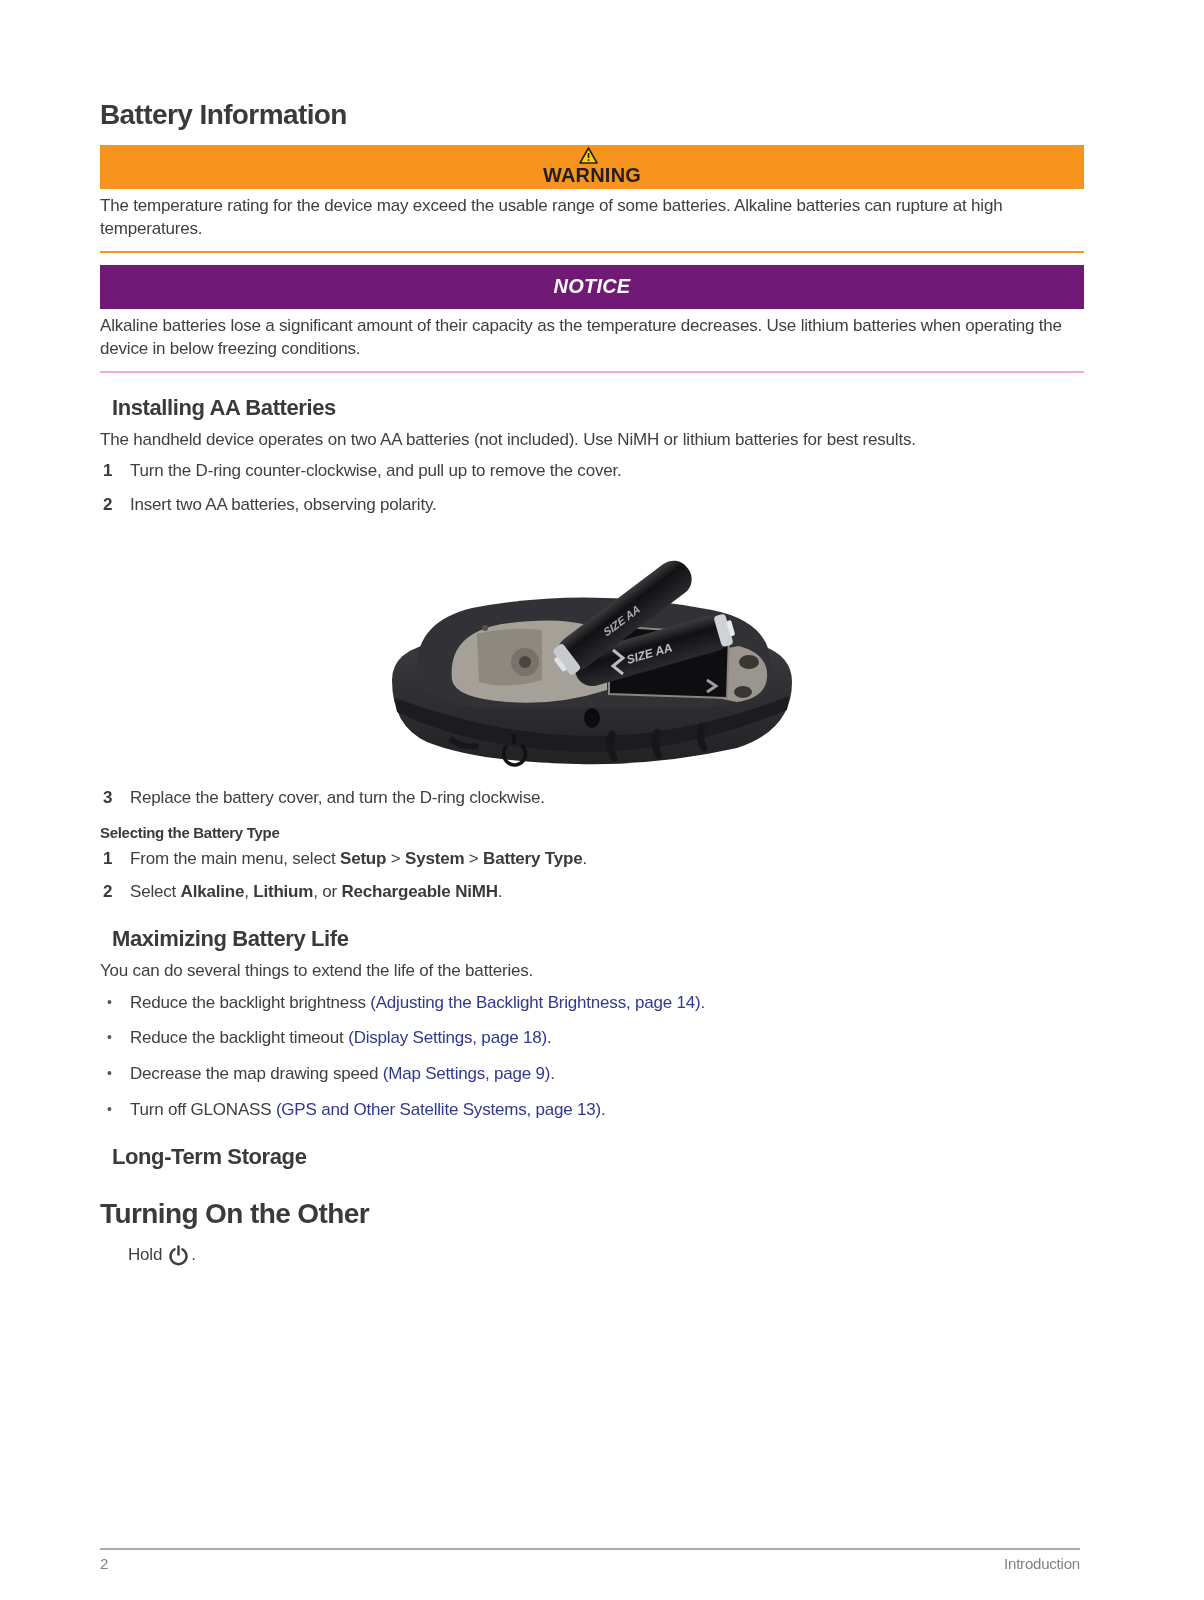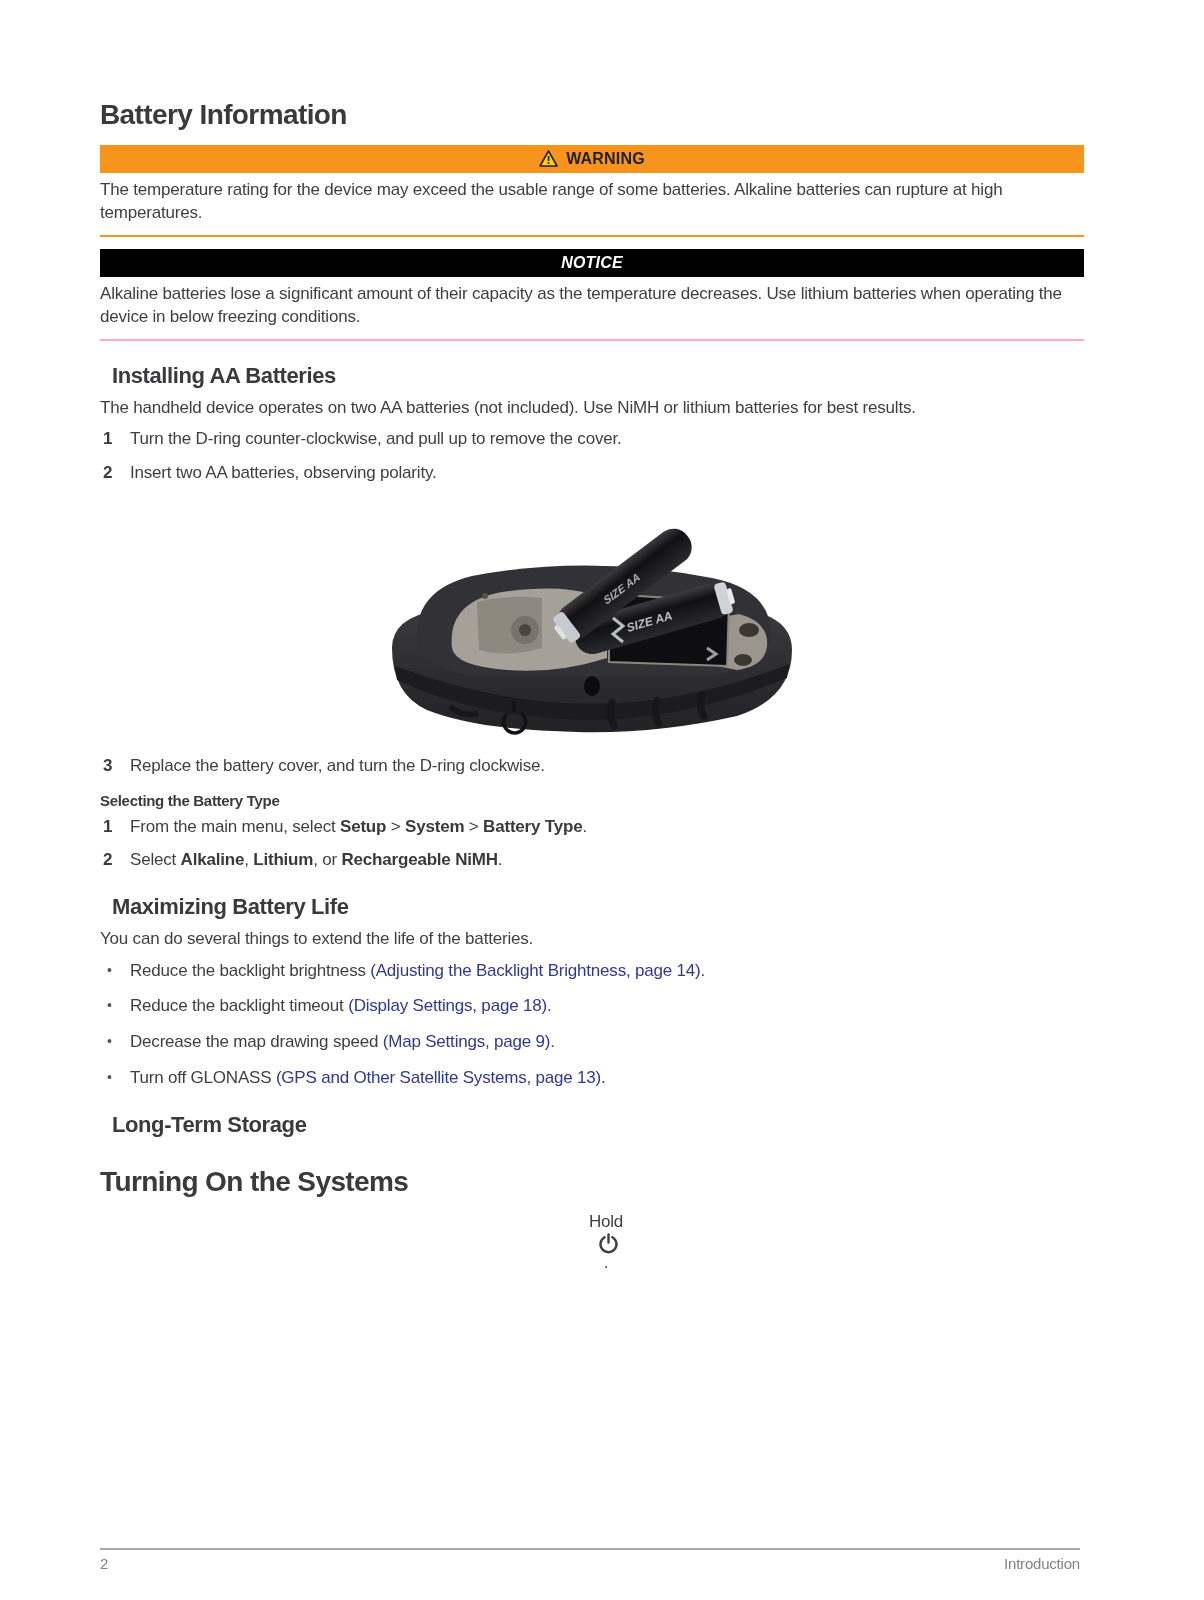--- a/index.html
+++ b/index.html
@@ -28,26 +28,26 @@
   h4.doc-h4 {
     font-size: 15px; font-weight: bold; color: #3a3a3c;
     letter-spacing: -0.3px; margin: 14px 0 6px 0; line-height: 1.15;
   }
   p.body-text {
     font-size: 17px; line-height: 1.38; letter-spacing: -0.2px;
     margin: 0 0 8px 0;
   }
   
   .banner {
-    width: 100%; height: 28px;
+    width: 100%; height: 44px;
     display: flex; align-items: center; justify-content: center;
-    font-size: 16px; font-weight: bold; letter-spacing: 0.2px;
+    font-size: 20px; font-weight: bold; letter-spacing: 0.2px; flex-direction: column;
   }
   .banner.warning { background: #F7941E; color: #231f20; }
-  .banner.notice  { background: #000000; color: #ffffff; font-style: italic; }
+  .banner.notice  { background: #701a75; color: #ffffff; font-style: italic; }
   .banner .tri-icon { margin-right: 8px; display: inline-flex; }
   .callout-body {
     padding: 5px 0 10px 0;
     margin-bottom: 12px;
   }
   .callout-body.warning-rule { border-bottom: 2px solid #F7941E; }
   .callout-body.notice-rule  { border-bottom: 2px solid #f9a8d4; }
   .callout-body p { margin: 0; }
   
   .steps { list-style: none; margin: 4px 0 2px 0; }
@@ -74,21 +74,21 @@
   a.xref { color: #31388F; text-decoration: none; }
   .xref-italic { }
   
   .figure-wrap {
     width: 100%; display: flex; justify-content: center;
     margin: 14px 0 18px 0;
   }
   
   .hold-line {
     font-size: 17px; letter-spacing: -0.2px; margin: 4px 0 0 28px;
-    display: flex; align-items: center; flex-direction: column;
+    display: flex; align-items: flex-end;
   }
   .power-icon-box { display: inline-flex; margin: 0 2px 0 6px; position: relative; top: 1px; }
   
   .footer {
     position: absolute; left: 100px; right: 124px; bottom: 28px;
     border-top: 2px solid #a7a9ac; padding-top: 5px;
     display: flex; justify-content: space-between;
     font-size: 15px; color: #808285; letter-spacing: -0.2px;
   }
 </style>
@@ -232,21 +232,21 @@
       <span><span>Decrease the map drawing speed </span><a class="xref" href="#"><span class="xref-italic">(Map Settings</span><span>, page 9)</span></a><span>.</span></span>
     </li>
     <li>
       <span class="marker">•</span>
       <span><span>Turn off GLONASS </span><a class="xref" href="#"><span class="xref-italic">(GPS and Other Satellite Systems</span><span>, page 13)</span></a><span>.</span></span>
     </li>
   </ul>
 
   <h3 class="doc-h3">Long-Term Storage</h3>
 
-  <h2 class="doc-h2" style="margin-top:30px;">Turning On the Systems</h2>
+  <h2 class="doc-h2" style="margin-top:30px;">Turning On the Other</h2>
   <div class="hold-line">
     <span>Hold </span>
     <span class="power-icon-box">
       <svg width="21" height="21" viewBox="0 0 21 21">
         <path d="M6.6,4.2 a8,8 0 1 0 7.8,0" stroke="#3f3f41" stroke-width="2.4" fill="none" stroke-linecap="round"></path>
         <line x1="10.5" y1="1.5" x2="10.5" y2="9.5" stroke="#3f3f41" stroke-width="2.4" stroke-linecap="round"></line>
       </svg>
     </span>
     <span>.</span>
   </div>

